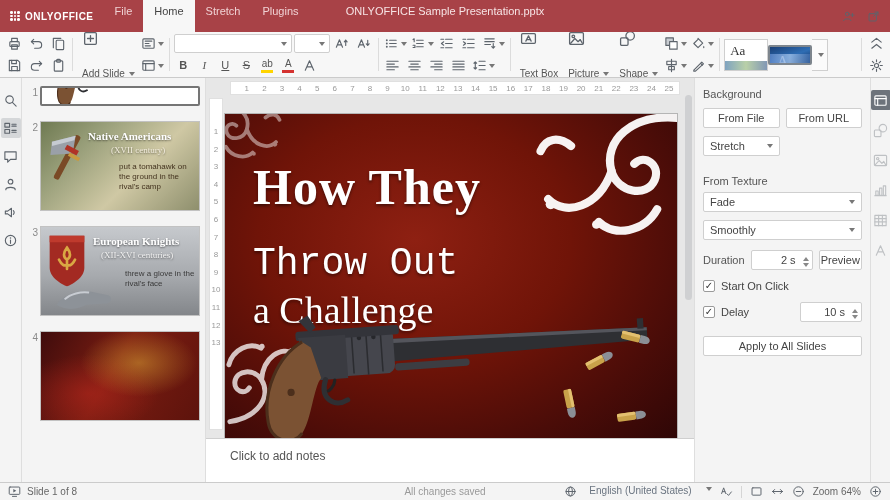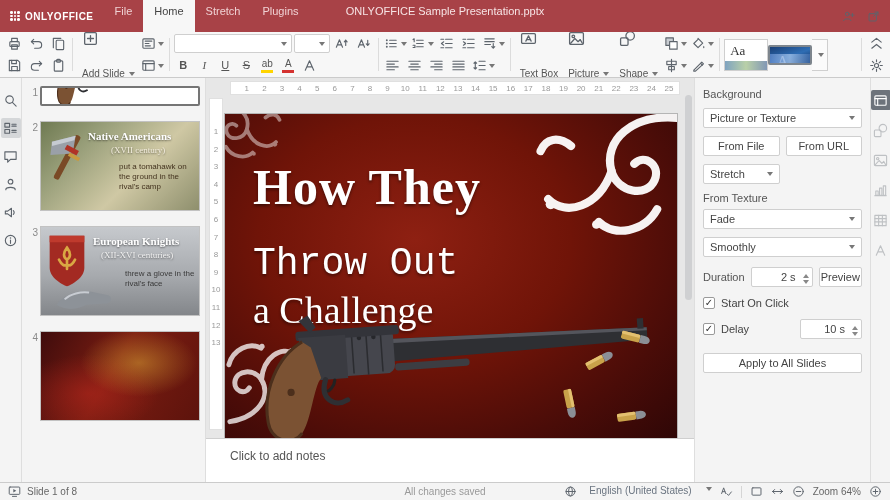--- a/index.html
+++ b/index.html
@@ -848,38 +848,34 @@
           </div>
       </div>
       <div class="notes">
         <span>Click to add notes</span>
       </div>
     </div>
 
     <div class="rpanel">
       <div class="rp-title">Background</div>
 
-      <div class="sel">
-        <span>Picture or Texture</span>
-          <span class="crt"></span>
-      </div>
 
       <div class="rrow">
         <div class="rbtn" style="flex:1">From File</div>
         <div class="rbtn" style="flex:1">From URL</div>
       </div>
 
       <div class="rrow">
         <div class="sel" style="width:77px">
           <span>Stretch</span>
             <span class="crt"></span>
         </div>
       </div>
 
-      <div class="rlabel" style="margin-top:8px">From Texture</div>
+      <div class="rlabel" style="margin-top:19px">From Texture</div>
 
       <div class="sel" style="margin-top:5px">
         <span>Fade</span>
           <span class="crt"></span>
       </div>
       <div class="sel" style="margin-top:8px">
         <span>Smoothly</span>
           <span class="crt"></span>
       </div>
 

